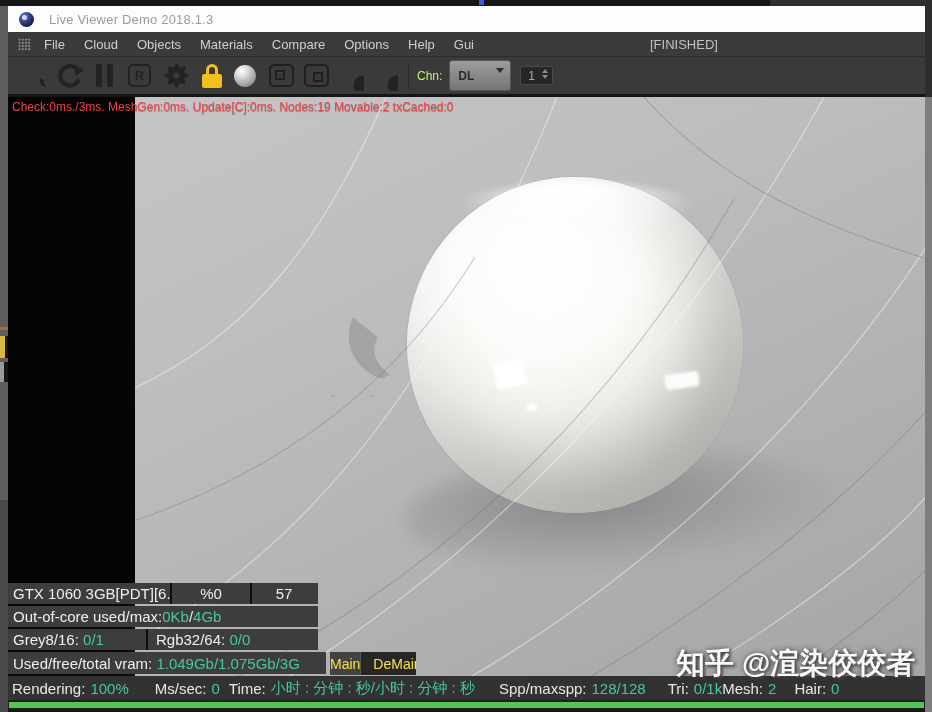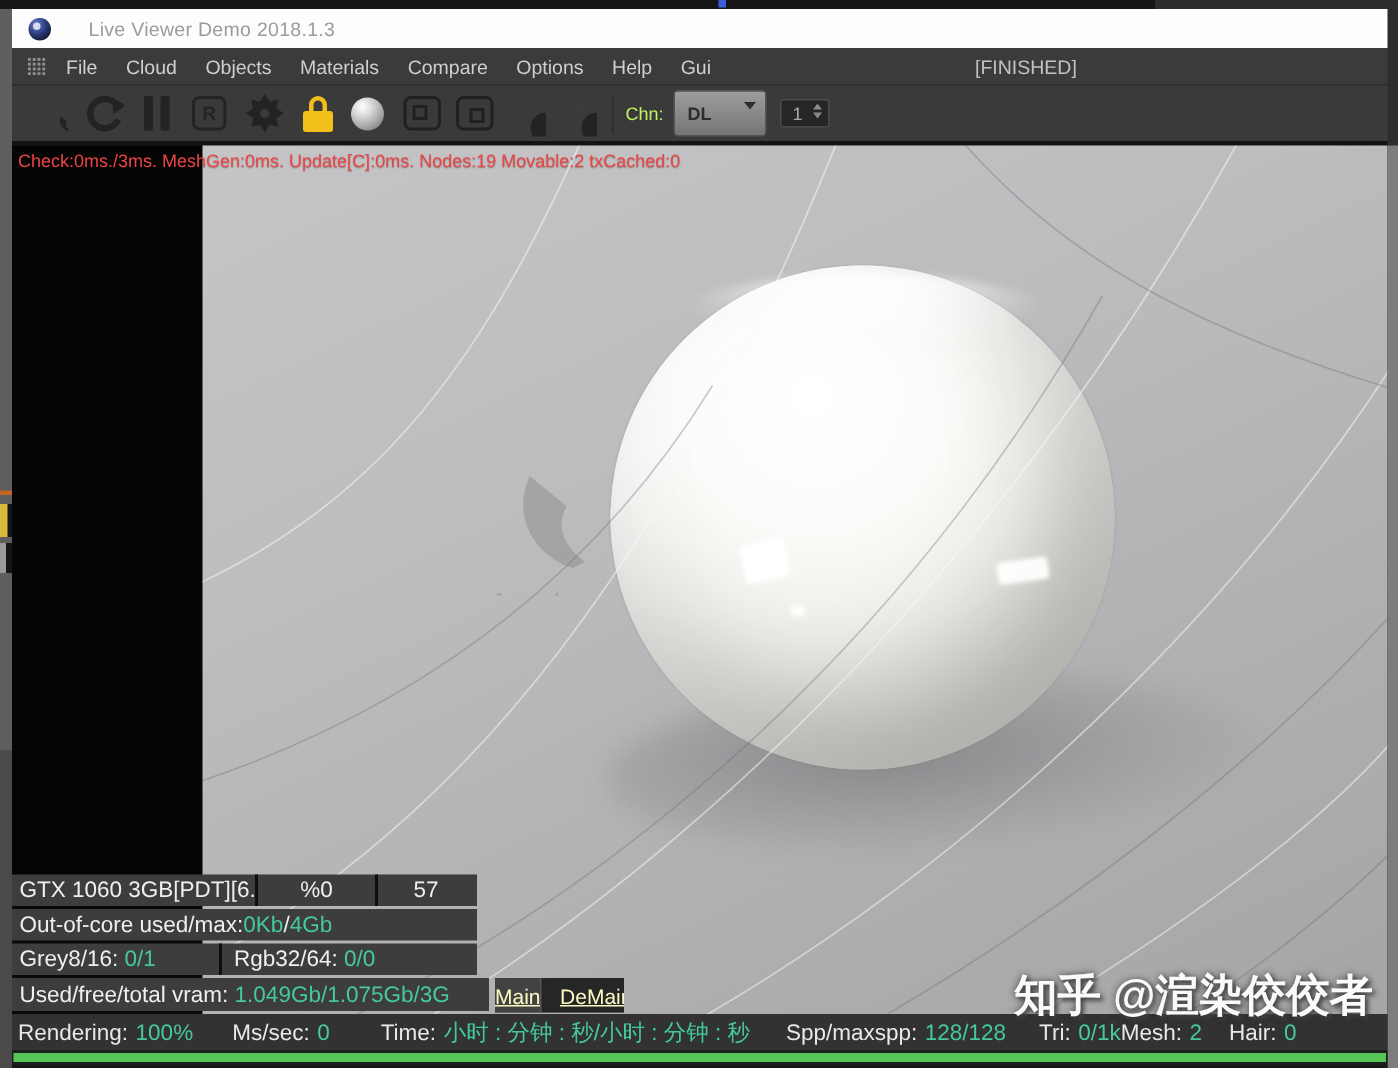--- a/index.html
+++ b/index.html
@@ -18,21 +18,21 @@
   .frag-grey { top:356px; height:20px; background:#151515; border-left:4px solid #9a9a9a; }
   .left-strip .dark-low { top:494px; height:212px; background:#4a4a4a; }
   .right-strip-top { position:absolute; left:925px; top:6px; width:7px; height:91px; background:#2d2d2d; }
   .right-strip-bot { position:absolute; left:925px; top:97px; width:7px; height:615px; background:#7d7d7d; }
 
   
   .titlebar { position:absolute; left:8px; top:6px; width:917px; height:26px; background:#fdfdfd; display:flex; align-items:center; }
   .app-icon { width:15px; height:15px; border-radius:50%; margin-left:11px;
     background:radial-gradient(circle at 35% 30%, #6a7fd6 0%, #2c3a7a 45%, #141a30 80%); position:relative; }
   .app-icon::after { content:""; position:absolute; left:3px; top:3px; width:5px; height:5px; border-radius:50%; background:rgba(255,255,255,.75); }
-  .title-text { margin-left:25px; font-size:13px; color:#9b9b9b; letter-spacing:.2px; }
+  .title-text { margin-left:15px; font-size:13px; color:#9b9b9b; letter-spacing:.2px; }
 
   
   .menubar { position:absolute; left:8px; top:32px; width:917px; height:25px; background:#3b3b3b; display:flex; align-items:center; border-bottom:1px solid #2c2c2c; }
   .grid-icon { width:13px; height:12px; margin-left:10px;
     background-image:radial-gradient(#8f8f8f 1px, transparent 1.3px); background-size:3.2px 3.2px; }
   .menu-items { display:flex; margin-left:13px; gap:19px; }
   .menu-item { font-size:13px; color:#cfcfcf; cursor:default; }
   .finished-label { position:absolute; left:642px; top:5px; font-size:13px; color:#c2c2c2; }
 
   
@@ -94,28 +94,28 @@
   .r1 .c1 { width:164px; border-right:2px solid #0e0e0e; }
   .r1 .c2 { width:80px; border-right:2px solid #0e0e0e; justify-content:center; padding-left:0; }
   .r1 .c3 { width:64px; justify-content:center; padding-left:0; }
   .r2 { width:310px; }
   .r3 { width:310px; }
   .r3 .c1 { width:140px; border-right:2px solid #0e0e0e; }
   .r3 .c2 { flex:1; padding-left:8px; }
   .r4 { width:318px; height:22px; }
   .teal { color:#46c89e; }
   .tabs { position:absolute; left:322px; top:69px; width:86px; height:23px; background:#262626; display:flex; overflow:hidden; }
-  .tab { height:100%; display:flex; align-items:center; justify-content:center; font-size:14px; color:#fef9c3; white-space:nowrap;text-decoration:underline; }
+  .tab { height:100%; display:flex; align-items:center; justify-content:center; font-size:14px; color:#fde047; white-space:nowrap; }
   .tab.active { width:42px; background:#424242; }
   .tab.idle { width:60px; background:#262626; border-left:1px solid #555; padding-left:12px; justify-content:flex-start; }
 
   
   .bottombar { position:absolute; left:8px; top:676px; width:917px; height:24px; background:#323232; display:flex; align-items:center; z-index:16; font-size:15px; color:#e8e8e8; white-space:nowrap; }
   .seg { display:flex; align-items:center; gap:5px; }
-  .m1 { margin-left:4px; } .m2 { margin-left:26px; } .m3 { margin-left:34px; } .m4 { margin-left:24px; } .m5 { margin-left:22px; } .m6 { } .m7 { margin-left:18px; }
+  .m1 { margin-left:4px; } .m2 { margin-left:26px; } .m3 { margin-left:9px; } .m4 { margin-left:24px; } .m5 { margin-left:22px; } .m6 { } .m7 { margin-left:18px; }
 
   .progress { position:absolute; left:8px; top:700px; width:917px; height:10px; background:#1e1e1e; z-index:16; }
   .progress .fill { position:absolute; left:1px; top:2px; width:915px; height:6px; background:#54c556; }
   .bottom-fill { position:absolute; left:8px; top:710px; width:917px; height:2px; background:#161616; }
 
   
   .zhihu { position:absolute; left:676px; top:644px; z-index:60; font-size:29px; font-weight:bold; color:#fafafa; white-space:nowrap;
     text-shadow:0 0 5px rgba(50,50,50,.85), 2px 2px 3px rgba(70,70,70,.9); }
 </style>
 </head>

